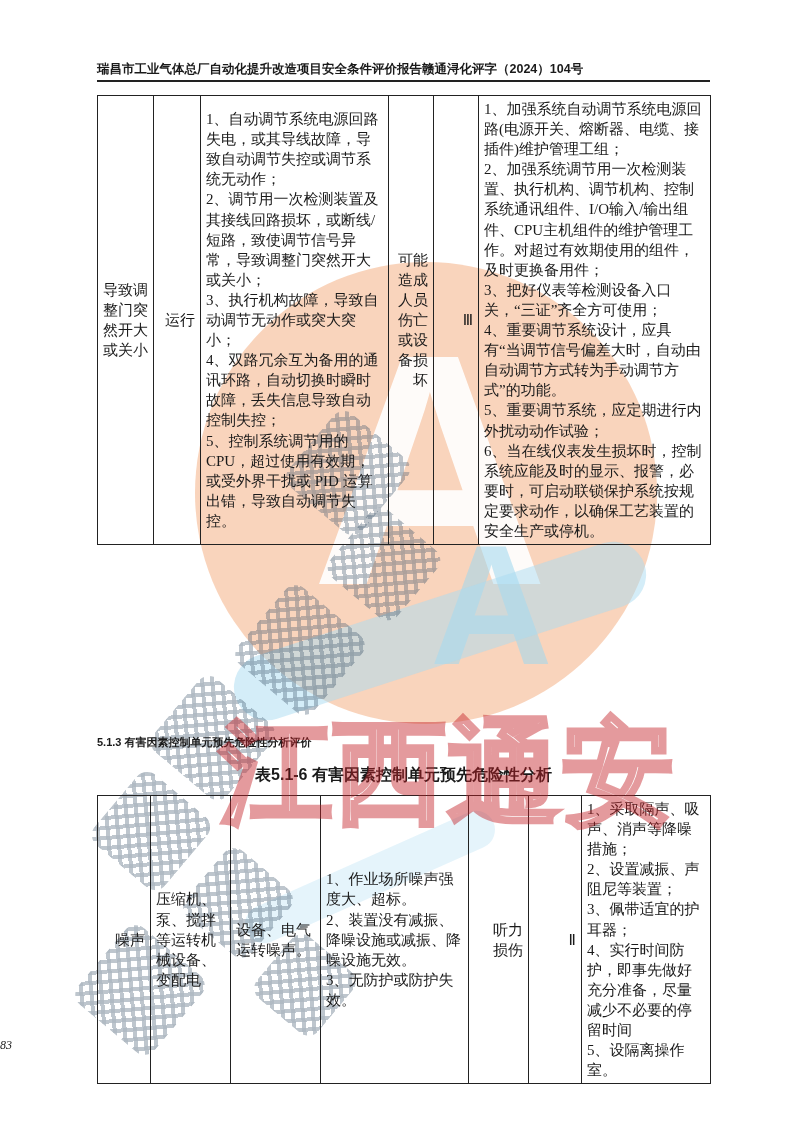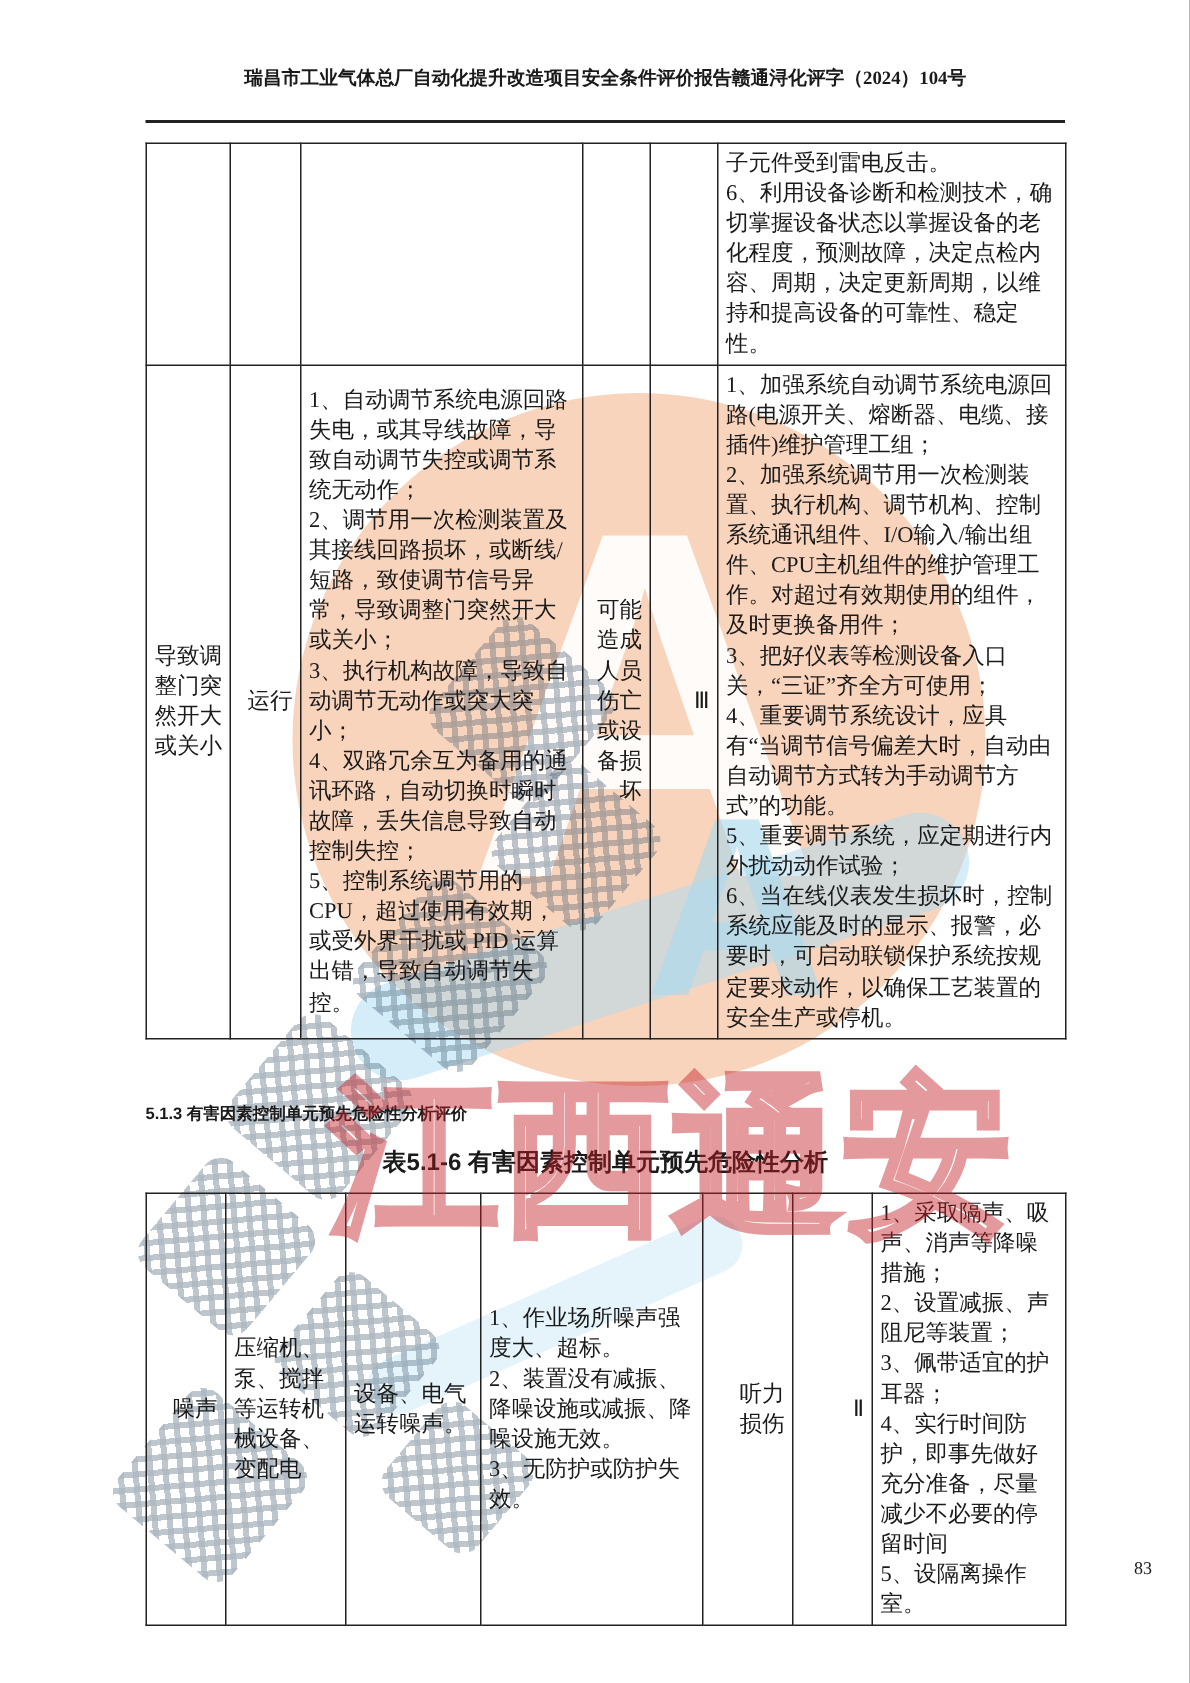--- a/index.html
+++ b/index.html
@@ -52,23 +52,23 @@
     font-family:"Liberation Serif",serif;font-weight:bold;
     font-size:112px;line-height:1.1;letter-spacing:2px;white-space:nowrap;
     color:transparent;-webkit-text-stroke:4px rgba(196,32,38,.45);
     pointer-events:none;
   }
   
   .content{position:absolute;z-index:2;inset:0;}
   .hdr{
     position:absolute;left:97px;top:58px;width:613px;height:24px;
     border-bottom:2px solid #222;
-    display:flex;justify-content:center;align-items:flex-end;
-    font-family:Liberation Serif, serif;font-weight:bold;font-size:12.5px;
-    padding-bottom:19px;box-sizing:border-box;
+    display:flex;justify-content:flex-start;align-items:flex-end;
+    font-family:Liberation Sans, sans-serif;font-weight:bold;font-size:12.5px;
+    padding-bottom:2px;box-sizing:border-box;
   }
   table.doc{
     position:absolute;border-collapse:collapse;table-layout:fixed;
     font-size:15px;line-height:1.34;
   }
   table.doc td,table.doc th{
     border:1.5px solid #222;padding:3px 5px;box-sizing:border-box;
     white-space:pre-line;vertical-align:middle;font-weight:normal;
   }
   .t1{left:97px;top:95px;width:613px;}
@@ -82,22 +82,23 @@
   }
   .h513{
     position:absolute;left:97px;top:735px;width:613px;
     font-family:"Liberation Sans",sans-serif;font-weight:bold;font-size:11px;
   }
   .caption{
     position:absolute;left:97px;top:765px;width:613px;text-align:center;
     font-weight:bold;font-size:16px;font-family:Liberation Sans, sans-serif;
   }
   .pageno{
-    position:absolute;left:0;top:1038px;width:768px;text-align:right;
+    position:absolute;left:0;top:1038px;width:768px;text-align:left;
     font-size:12px;
+    font-style:italic;
   }
 </style>
 </head>
 <body>
 
 <div class="page">
 
   <div class="wm seal-circle"></div>
   <div class="wm seal-a">A</div>
   <div class="wm seal-a2">A</div>
@@ -122,29 +123,20 @@
     <table class="doc t1">
       <colgroup>
         <col style="width:56px">
           <col style="width:47px">
           <col style="width:188px">
         <col style="width:45px">
           <col style="width:45px">
           <col style="width:232px">
       </colgroup>
       <tbody>
-          <tr style="height:123px">
-        <td class="ctr"></td>
-        <td class="ctr"></td>
-        <td></td>
-        <td class="ctr"></td>
-        <td class="ctr"></td>
-        <td class="top">子元件受到雷电反击。
-6、利用设备诊断和检测技术，确切掌握设备状态以掌握设备的老化程度，预测故障，决定点检内容、周期，决定更新周期，以维持和提高设备的可靠性、稳定性。</td>
-      </tr>
       <tr style="height:380px">
         <td class="ctr">导致调整门突然开大或关小</td>
         <td class="ctr">运行</td>
         <td>1、自动调节系统电源回路失电，或其导线故障，导致自动调节失控或调节系统无动作；
 2、调节用一次检测装置及其接线回路损坏，或断线/短路，致使调节信号异常，导致调整门突然开大或关小；
 3、执行机构故障，导致自动调节无动作或突大突小；
 4、双路冗余互为备用的通讯环路，自动切换时瞬时故障，丢失信息导致自动控制失控；
 5、控制系统调节用的 CPU，超过使用有效期，或受外界干扰或 PID 运算出错，导致自动调节失控。</td>
         <td class="ctr">可能造成人员伤亡或设备损坏</td>
         <td class="ctr">Ⅲ</td>

